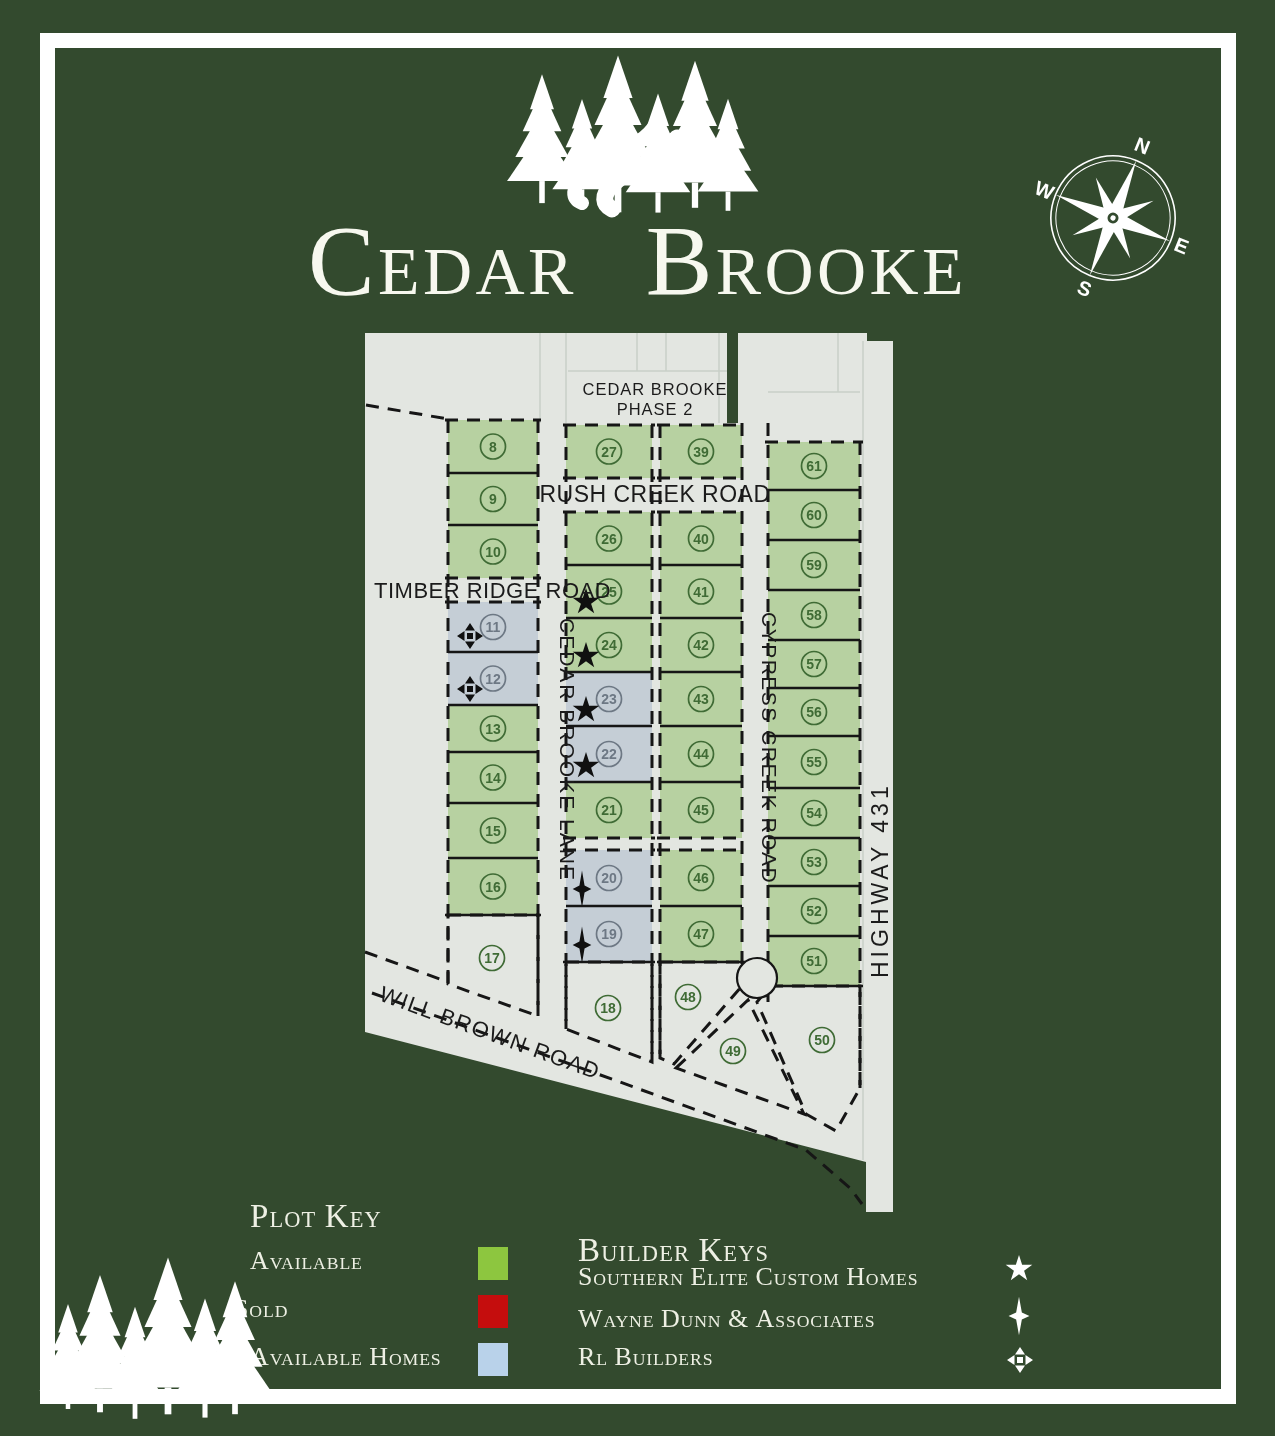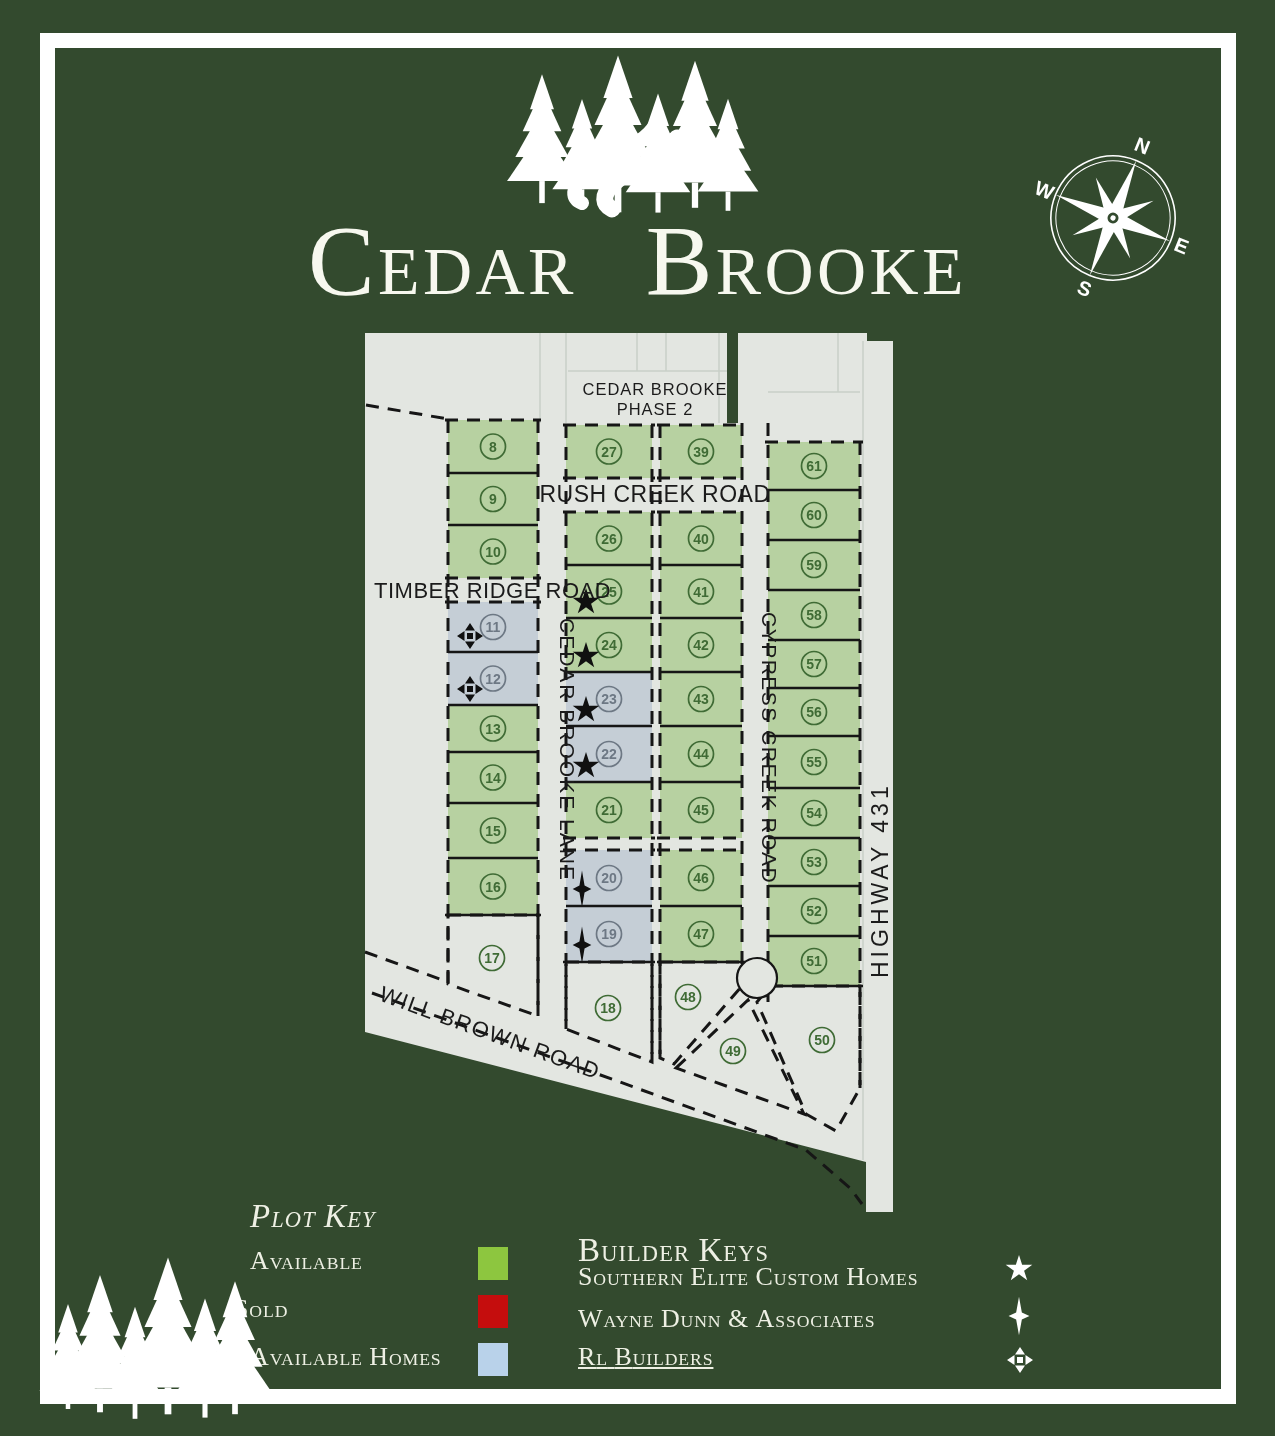--- a/index.html
+++ b/index.html
@@ -313,21 +313,21 @@
     <text class="maplabel" x="655" y="415" text-anchor="middle" font-size="16.5" letter-spacing="1">PHASE 2</text>
     <text class="maplabel" x="655" y="502" text-anchor="middle" font-size="23" letter-spacing="0.5">RUSH CREEK ROAD</text>
     <text class="maplabel" x="374" y="598" font-size="22" letter-spacing="0.5">TIMBER RIDGE ROAD</text>
     <text class="maplabel" transform="translate(560,618) rotate(90)" font-size="21" letter-spacing="2">CEDAR BROOKE LANE</text>
     <text class="maplabel" transform="translate(762,612) rotate(90)" font-size="21" letter-spacing="1.5">CYPRESS CREEK ROAD</text>
     <text class="maplabel" transform="translate(888,978) rotate(-90)" font-size="23" letter-spacing="4">HIGHWAY 431</text>
     <text class="maplabel" transform="translate(378,1000) rotate(20)" font-size="22" letter-spacing="1.5">WILL BROWN ROAD</text>
   </g>
 </svg>
 
-<div class="abs z2 legend-head" style="left:250px;top:1198px;font-style:italic;"><span class="scw"><span class="scf">P</span>lot</span> <span class="scw"><span class="scf">K</span>ey</span></div>
+<div class="abs z2 legend-head" style="left:250px;top:1198px;"><span class="scw"><span class="scf">P</span>lot</span> <span class="scw"><span class="scf">K</span>ey</span></div>
 
 <div class="abs z2 legend-text" style="left:250px;top:1246px;"><span class="scw"><span class="scf">A</span>vailable</span></div>
 <div class="abs z2 swatch" style="left:478px;top:1247px;background:#8dc63f;"></div>
 
 <div class="abs z2 legend-text" style="left:234px;top:1294px;"><span class="scw"><span class="scf">S</span>old</span></div>
 <div class="abs z2 swatch" style="left:478px;top:1295px;background:#c50d0d;"></div>
 
 <div class="abs z2 legend-text" style="left:250px;top:1342px;"><span class="scw"><span class="scf">A</span>vailable</span> <span class="scw"><span class="scf">H</span>omes</span></div>
 <div class="abs z2 swatch" style="left:478px;top:1343px;background:#b9d2ea;"></div>
 
@@ -336,21 +336,21 @@
 <div class="abs z2 legend-text" style="left:578px;top:1246px;margin-top:16px;"><span class="scw"><span class="scf">S</span>outhern</span> <span class="scw"><span class="scf">E</span>lite</span> <span class="scw"><span class="scf">C</span>ustom</span> <span class="scw"><span class="scf">H</span>omes</span></div>
 <svg class="abs z2" style="left:1002px;top:1252px;" width="34" height="34" viewBox="-17 -17 34 34">
   <path fill="#ffffff" d="M0,-14 L3.14,-4.33 L13.31,-4.33 L5.09,1.65 L8.23,11.33 L0,5.35 L-8.23,11.33 L-5.09,1.65 L-13.31,-4.33 L-3.14,-4.33 Z"></path>
 </svg>
 
 <div class="abs z2 legend-text" style="left:578px;top:1304px;"><span class="scw"><span class="scf">W</span>ayne</span> <span class="scw"><span class="scf">D</span>unn</span> <span class="scw"><span class="scf">&amp;</span></span> <span class="scw"><span class="scf">A</span>ssociates</span></div>
 <svg class="abs z2" style="left:1002px;top:1296px;" width="34" height="40" viewBox="-17 -20 34 40">
   <path fill="#ffffff" transform="scale(0.95,1.2)" d="M0,-16 L3,-3 L11,0 L3,3 L0,16 L-3,3 L-11,0 L-3,-3 Z"></path>
 </svg>
 
-<div class="abs z2 legend-text" style="left:578px;top:1342px;text-decoration:underline;"><span class="scw"><span class="scf">R</span>L</span> <span class="scw"><span class="scf">B</span>uilders</span></div>
+<div class="abs z2 legend-text" style="left:578px;top:1342px;"><span class="scw"><span class="scf">R</span>L</span> <span class="scw"><span class="scf">B</span>uilders</span></div>
 <svg class="abs z2" style="left:1004px;top:1344px;" width="32" height="32" viewBox="-16 -16 32 32">
   <path fill="#ffffff" d="M0,-13 L5,-5.5 L-5,-5.5 Z M0,13 L5,5.5 L-5,5.5 Z M-13,0 L-5.5,-5 L-5.5,5 Z M13,0 L5.5,-5 L5.5,5 Z M-3,-3 L3,-3 L3,3 L-3,3 Z"></path>
 </svg>
 
 <svg class="abs z3" style="left:30px;top:1232px;" width="240" height="190" viewBox="0 0 240 190">
   <g fill="#ffffff">
     <use href="#pine" transform="translate(38,150) scale(0.75)"></use>
     <use href="#pine" transform="translate(70,145) scale(0.98)"></use>
     <use href="#pine" transform="translate(105,158) scale(0.8)"></use>
     <use href="#pine" transform="translate(138,142) scale(1.12)"></use>

